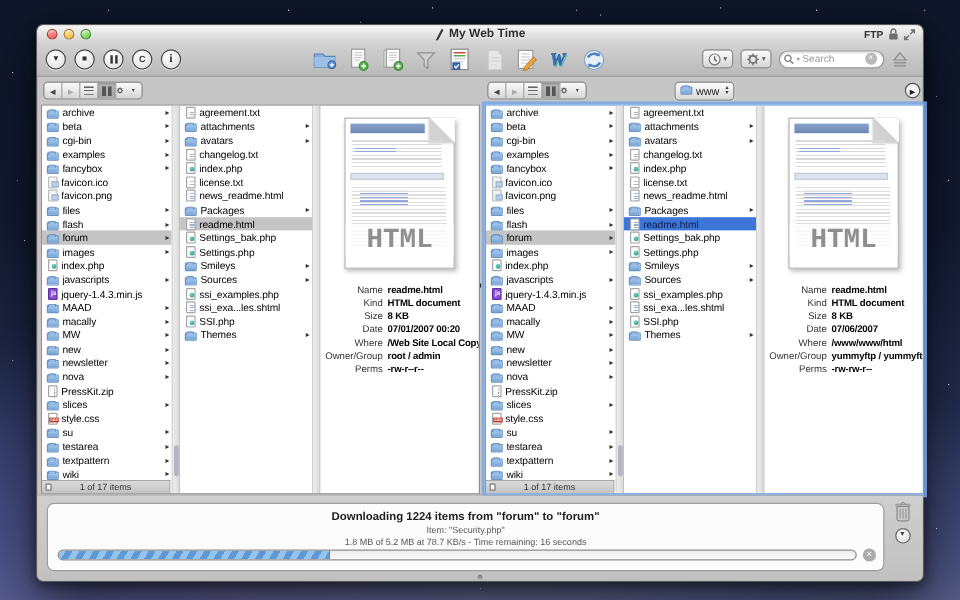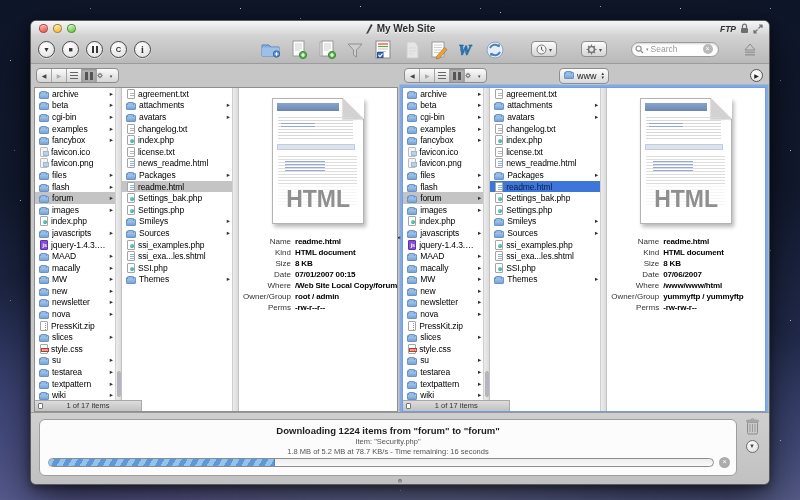--- a/index.html
+++ b/index.html
@@ -35,33 +35,33 @@
   .titlebar { position:relative; height:15px; flex:none; border-radius:5px 5px 0 0;
     background:linear-gradient(#f6f6f6,#d2d2d2); display:flex; align-items:center; justify-content:center; }
   .tlights { position:absolute; left:8px; top:3px; display:flex; gap:5px; }
   .tlight { width:9px; height:9px; border-radius:50%; border:1px solid rgba(0,0,0,.35);
     box-shadow:inset 0 1px 1px rgba(255,255,255,.7); }
   .tl-red{ background:radial-gradient(circle at 35% 30%, #ff9a92,#ee4f43); }
   .tl-yellow{ background:radial-gradient(circle at 35% 30%, #ffe08a,#f5b32e); }
   .tl-green{ background:radial-gradient(circle at 35% 30%, #b8efa0,#56c52e); }
   .wtitle { font-size:10px; font-weight:bold; color:#2e2e2e; text-shadow:0 1px 0 rgba(255,255,255,.7);
     display:flex; align-items:center; gap:4px; }
-  .tb-rightcorner { position:absolute; right:6px; top:2px; display:flex; align-items:center; gap:4px;font-style:italic; }
+  .tb-rightcorner { position:absolute; right:6px; top:2px; display:flex; align-items:center; gap:4px; }
   .proto { font-size:8.5px; font-weight:bold; color:#333; }
 
   .toolbar { position:relative; height:28px; flex:none; background:linear-gradient(#d2d2d2,#b9b9b9);
     border-bottom:1px solid #9b9b9b; }
   .tb-left { position:absolute; left:7px; top:5px; display:flex; gap:7px; }
   .roundbtn { width:17px; height:17px; border-radius:50%; border:1.6px solid #4a4a4a;
     background:radial-gradient(circle at 40% 30%, #ffffff, #dcdcdc); display:flex; align-items:center; justify-content:center;
     font-size:7.5px; font-weight:bold; color:#333; box-shadow:0 1px 1px rgba(255,255,255,.6); }
   .pausebars { width:6px; height:7px; border-left:2px solid #333; border-right:2px solid #333; }
   .tb-center { position:absolute; left:230px; top:3px; display:flex; gap:8px; align-items:flex-end; }
   .tbicon { width:20px; height:21px; display:flex; align-items:center; justify-content:center; }
-  .tb-right { position:absolute; right:12px; top:5px; display:flex; gap:24px; align-items:center; }
+  .tb-right { position:absolute; right:12px; top:5px; display:flex; gap:6px; align-items:center; }
   .dropbtn { height:16px; padding:0 4px; border-radius:4px; border:1px solid #8e8e8e;
     background:linear-gradient(#fdfdfd,#d5d5d5); display:flex; align-items:center; gap:2px; font-size:6px; color:#555; }
   .searchfield { width:88px; height:15px; border-radius:8px; border:1px solid #9a9a9a; background:#fff;
     box-shadow:inset 0 1px 2px rgba(0,0,0,.18); display:flex; align-items:center; padding:0 3px; gap:2px; }
   .searchfield input { border:none; outline:none; width:50px; font-size:8.5px; color:#333; background:transparent;
     font-family:"Liberation Sans", sans-serif; }
   .searchfield input::placeholder { color:#9a9a9a; }
   .sx { width:10px; height:10px; border-radius:50%; background:#b9b9b9; color:#fff; font-size:7px; line-height:10px;
     text-align:center; flex:none; }
 
@@ -81,21 +81,21 @@
   .popup { height:16px; border:1px solid #8d8d8d; border-radius:4px; background:linear-gradient(#fdfdfd,#d8d8d8);
     display:flex; align-items:center; padding:0 4px; gap:3px; font-size:9px; color:#222; box-shadow:0 1px 1px rgba(255,255,255,.5); }
   .puarrows { display:flex; flex-direction:column; font-size:5px; line-height:3.5px; color:#333; margin-left:2px; }
   .gobtn { position:absolute; right:3px; top:5px; width:13px; height:13px; border-radius:50%; border:1.5px solid #555;
     background:radial-gradient(circle at 40% 30%, #fff,#ddd); display:flex; align-items:center; justify-content:center;
     font-size:6px; color:#222; }
 
   .browser { flex:1; background:#fff; border:1px solid #8f8f8f; display:flex; position:relative; overflow:hidden; }
   .focusring { border:1px solid #6f9fe0; box-shadow:0 0 0 2.5px rgba(120,165,230,.85); }
   .col { position:relative; overflow:hidden; }
-  .col1 { width:80px; flex:none; }
+  .col1 { width:108px; flex:none; }
   .col2 { width:110px; flex:none; }
   .col3 { flex:1; }
   .sbstrip { width:7px; flex:none; background:linear-gradient(90deg,#ececec,#dcdcdc); border-left:1px solid #cfcfcf;
     border-right:1px solid #c2c2c2; position:relative; }
   .sbstrip i { position:absolute; left:1px; bottom:14px; width:4px; height:26px; border-radius:2px; background:#b4b4c2; }
 
   .row { height:11.6px; display:flex; align-items:center; font-size:8.5px; color:#000; letter-spacing:-0.1px; white-space:nowrap; }
   .fn { overflow:hidden; text-overflow:ellipsis; flex:1; }
   .chev { flex:none; font-size:6.5px; color:#333; padding:0 2px 0 1px; }
   .sel { background:#c4c4c4; }
@@ -137,21 +137,21 @@
   .pg-lines1 { position:absolute; left:5px; top:16px; right:10px; height:26px;
     background:repeating-linear-gradient(transparent 0 2px, #d9d9d9 2px 3px); }
   .pg-link1 { position:absolute; left:8px; top:22px; width:34px; height:7px;
     background:repeating-linear-gradient(transparent 0 2px, #8fa8e0 2px 3px); }
   .pg-sec { position:absolute; left:4px; top:45px; right:8px; height:6px; background:#dde3ec; border:0.5px solid #c2ccda; }
   .pg-lines2 { position:absolute; left:5px; top:55px; right:6px; height:52px;
     background:repeating-linear-gradient(transparent 0 2px, #dedede 2px 3px); }
   .pg-link2 { position:absolute; left:12px; top:60px; width:40px; height:13px;
     background:repeating-linear-gradient(transparent 0 2px, #92a9de 2px 3px); }
   .pg-html { position:absolute; left:0; right:0; bottom:10px; text-align:center; font-size:23px; font-weight:bold;
-    color:#8f8f8f; letter-spacing:0px; background:rgba(255,255,255,.72); }
+    color:#8f8f8f; letter-spacing:0px; background:rgba(255,255,255,.72);font-family:Liberation Mono, monospace; }
   .info { margin-top:12px; }
   .inforow { display:flex; font-size:8px; line-height:11px; white-space:nowrap; }
   .il { width:52px; flex:none; text-align:right; color:#333; margin-right:4px; }
   .iv { color:#000; font-weight:bold; letter-spacing:-0.15px; }
 
   .divhandle { position:absolute; left:calc(50% - 3px); top:170px; font-size:5px; color:#222; }
 
   
   .drawer { flex:1; position:relative; background:linear-gradient(#cfcfcf,#c1c1c1); border-top:1px solid #989898;
     border-radius:0 0 5px 5px; }
@@ -188,21 +188,21 @@
     <div class="titlebar">
       <div class="tlights">
         <span class="tlight tl-red"></span>
         <span class="tlight tl-yellow"></span>
         <span class="tlight tl-green"></span>
       </div>
       <div class="wtitle">
         <svg width="8" height="11" viewBox="0 0 8 11">
             <path d="M1.5 10 L6 1 l1.6 0.9 -4.5 8.4 -2 0.7z" fill="#3a3a3a"></path>
           </svg>
-        <span>My Web Site</span>
+        <span>My Web Time</span>
       </div>
       <div class="tb-rightcorner">
         <span class="proto">FTP</span>
         <svg width="9" height="11" viewBox="0 0 9 11">
           <rect x="1" y="5" width="7" height="5" rx="1" fill="#6e6e6e"></rect>
           <path d="M2.5 5 V3.2 a2 2 0 0 1 4 0 V5" fill="none" stroke="#6e6e6e" stroke-width="1.2"></path>
         </svg>
         <svg width="10" height="10" viewBox="0 0 10 10">
           <path d="M6 1 h3 v3 M9 1 L5.5 4.5 M4 9 H1 V6 M1 9 L4.5 5.5" stroke="#6e6e6e" stroke-width="1.2" fill="none"></path>
         </svg>
@@ -605,21 +605,21 @@
                 <div class="inforow">
                   <span class="il">Kind</span>
                   <span class="iv">HTML document</span>
                 </div>
                 <div class="inforow">
                   <span class="il">Size</span>
                   <span class="iv">8 KB</span>
                 </div>
                 <div class="inforow">
                   <span class="il">Date</span>
-                  <span class="iv">07/01/2007 00:15</span>
+                  <span class="iv">07/01/2007 00:20</span>
                 </div>
                 <div class="inforow">
                   <span class="il">Where</span>
                   <span class="iv">/Web Site Local Copy/forum</span>
                 </div>
                 <div class="inforow">
                   <span class="il">Owner/Group</span>
                   <span class="iv">root / admin</span>
                 </div>
                 <div class="inforow">

